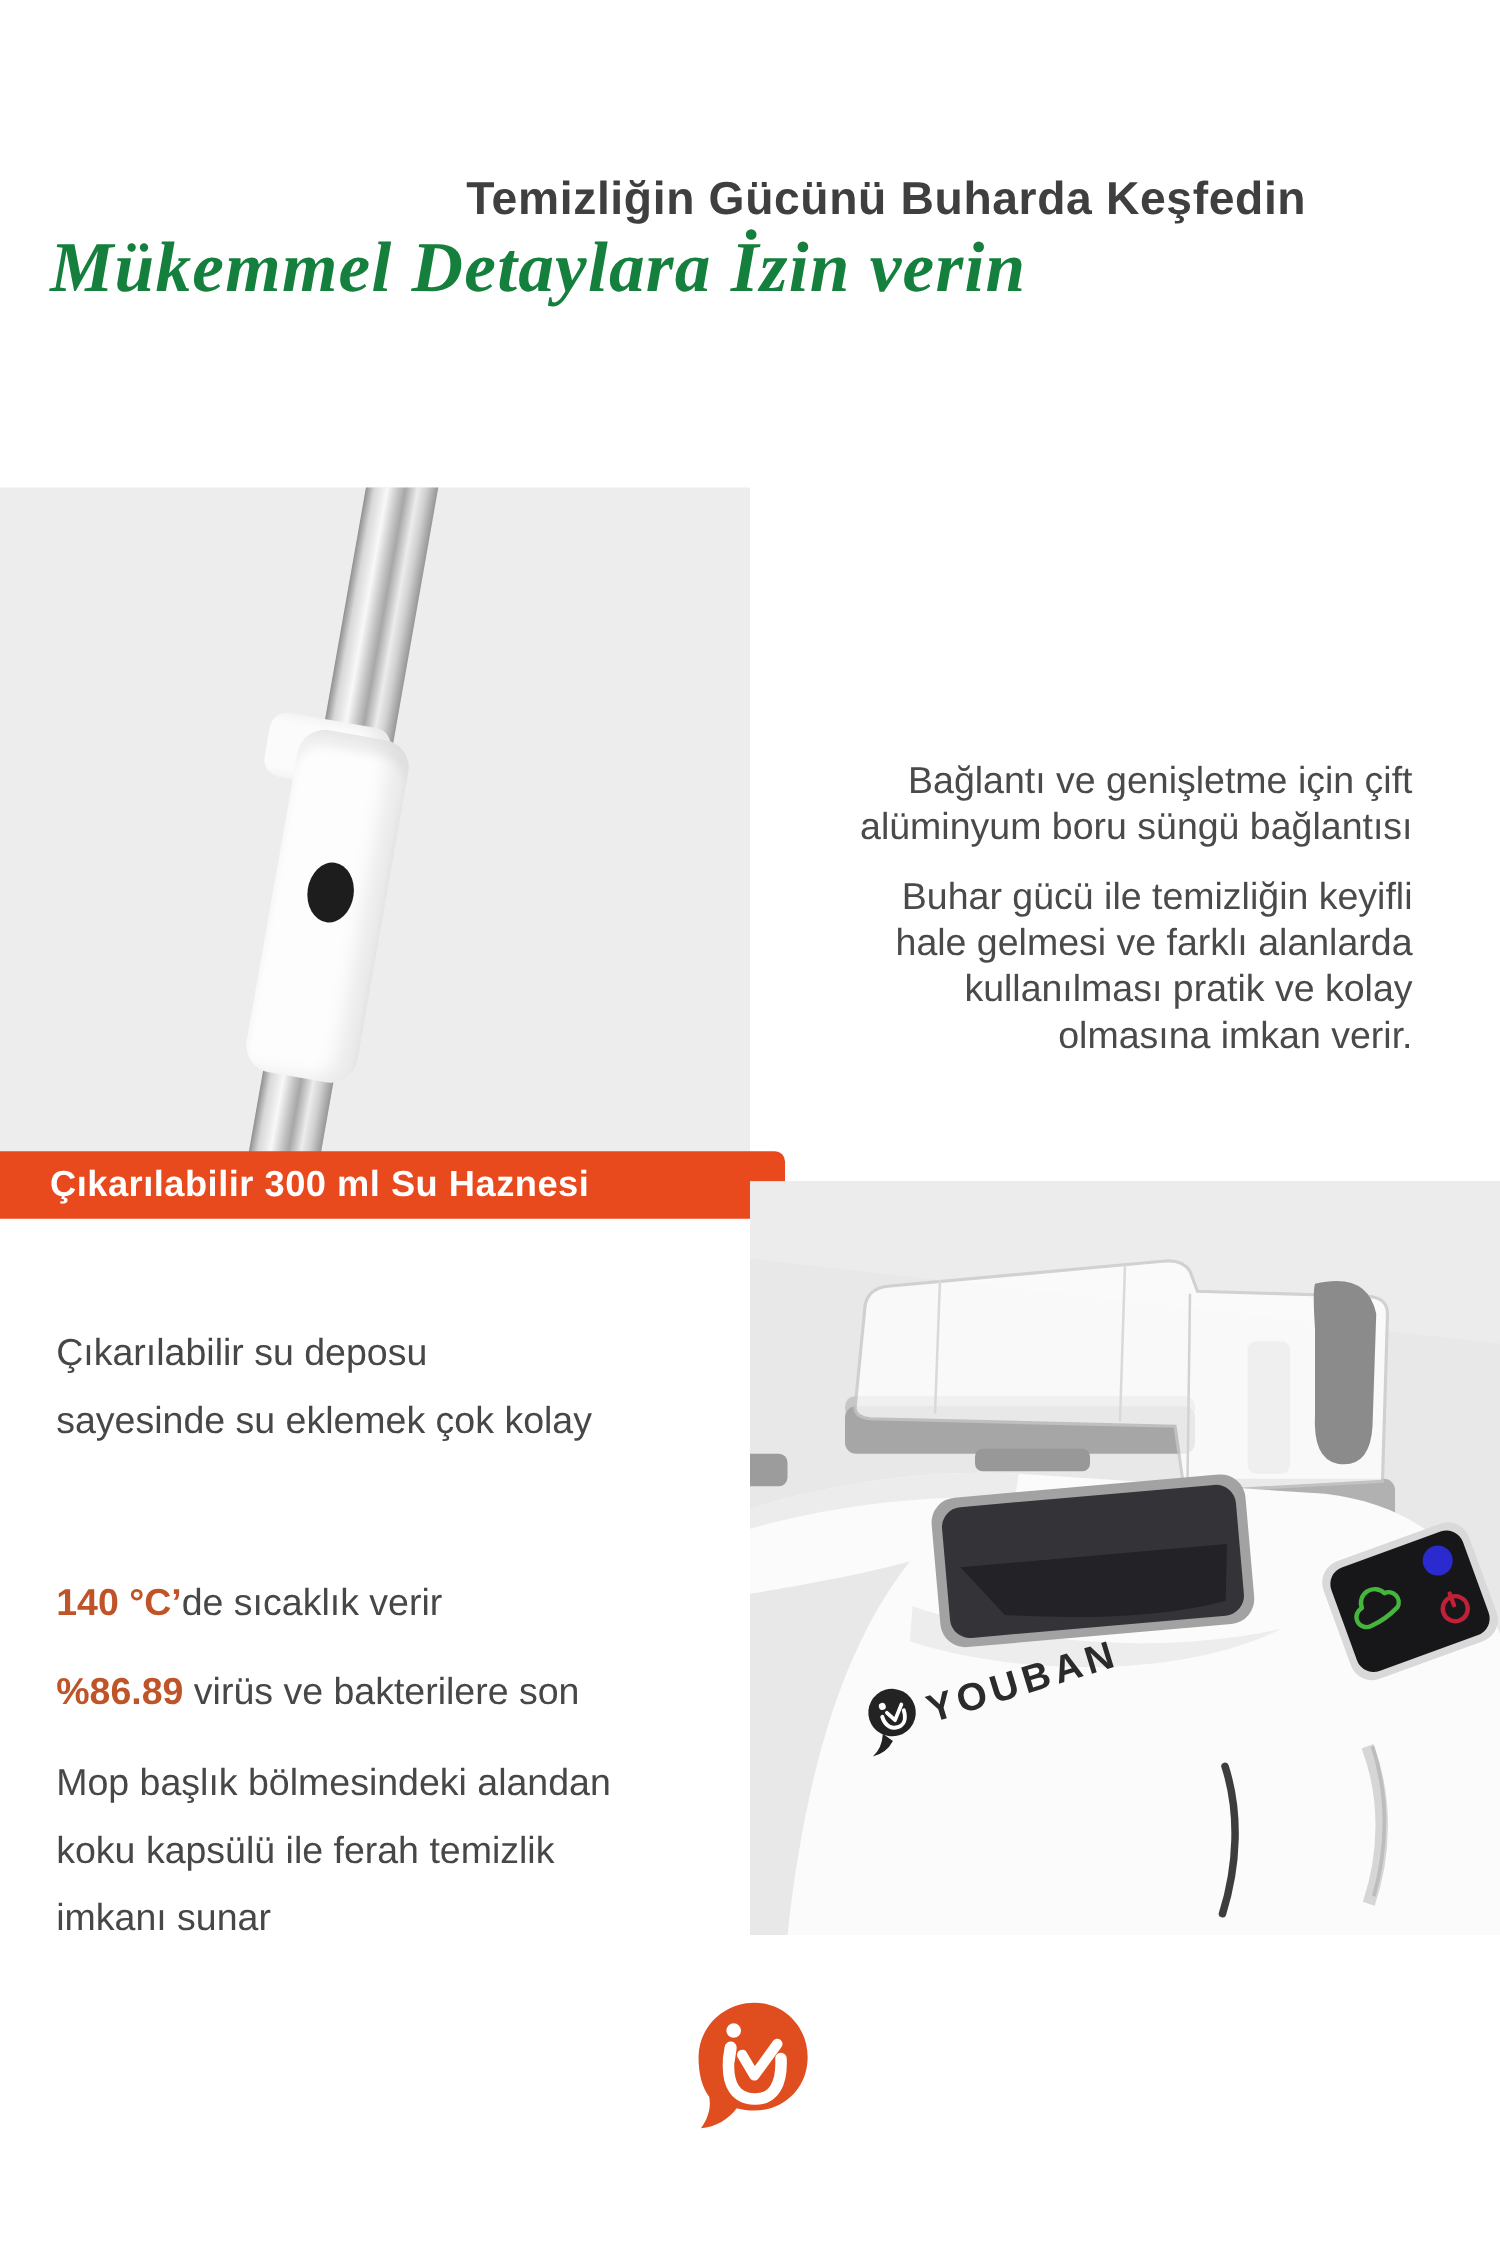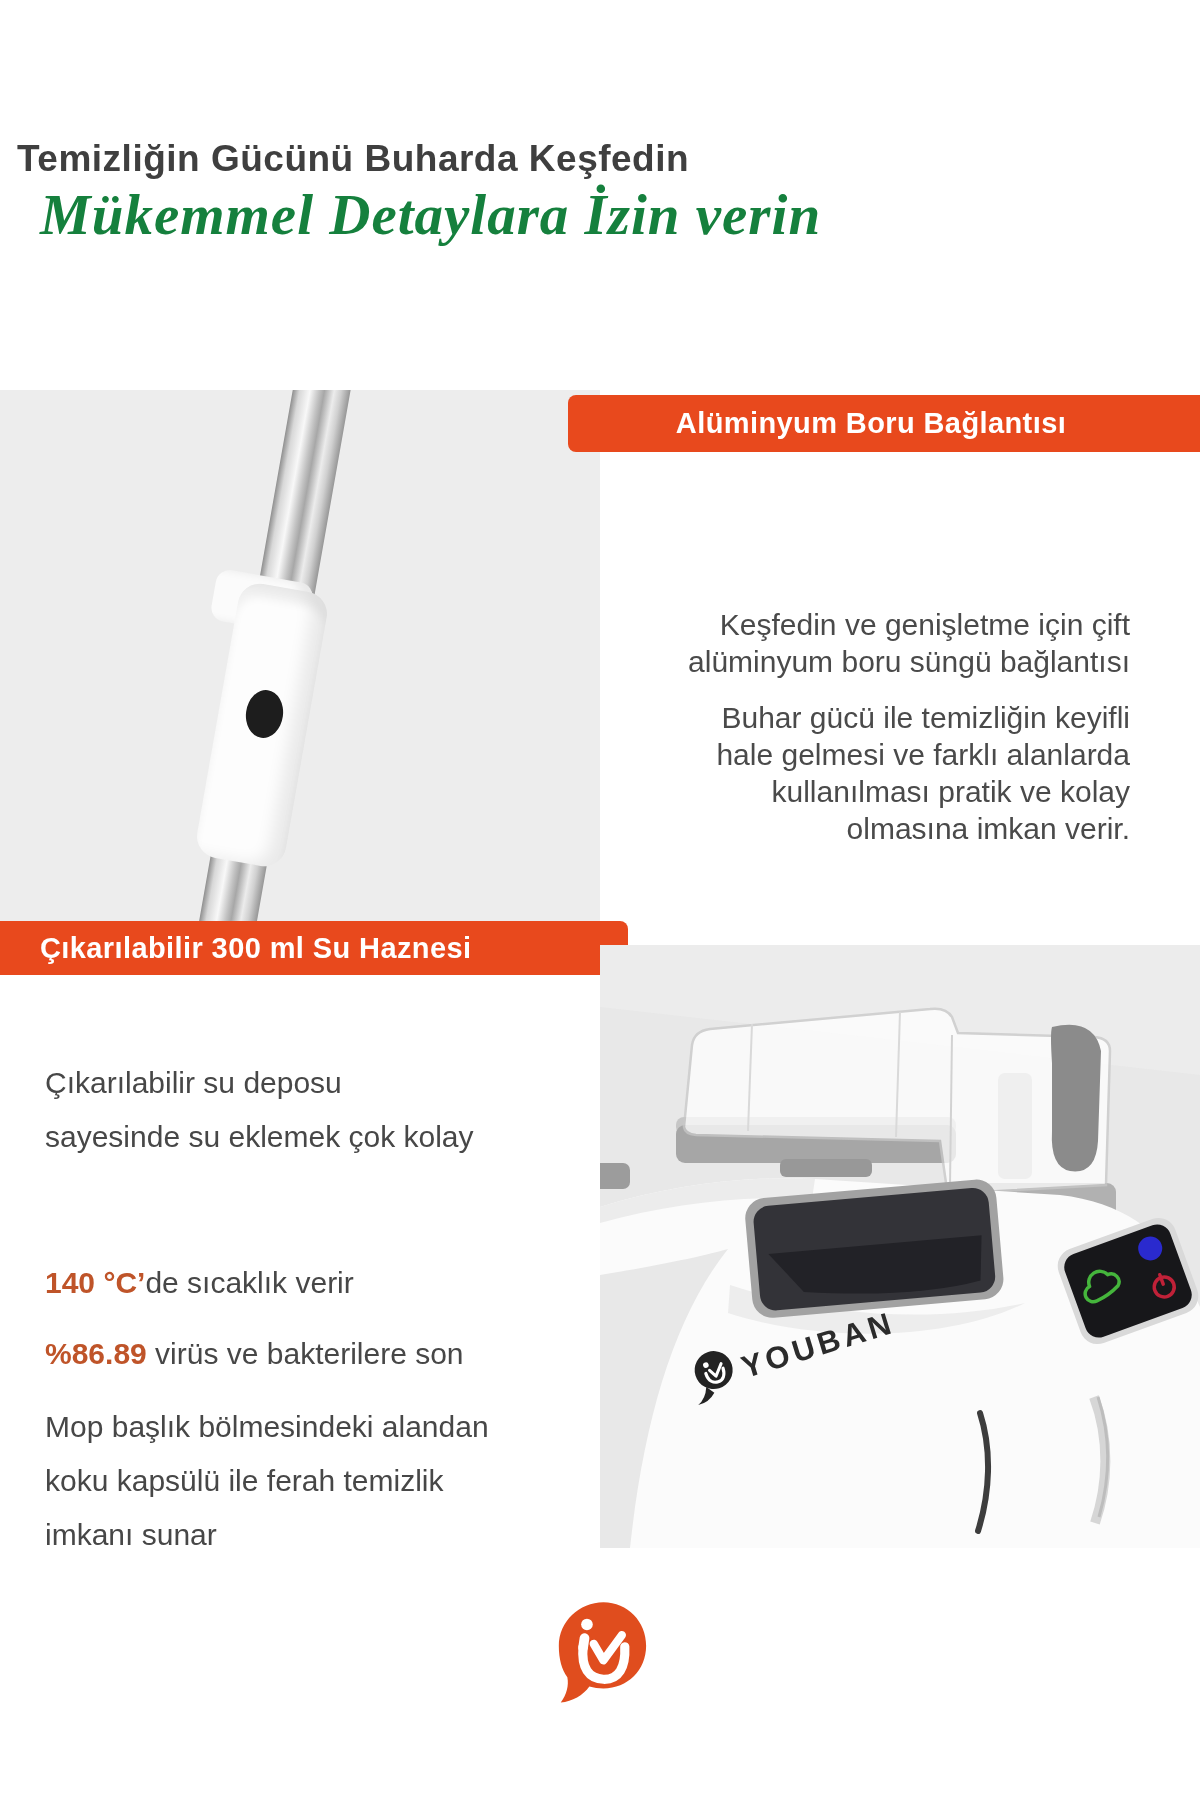--- a/index.html
+++ b/index.html
@@ -2,22 +2,22 @@
 <html><head>
 <meta charset="utf-8">
 <style>
   html,body{margin:0;padding:0;background:#ffffff;}
   .page{
     position:relative;width:1200px;height:1800px;background:#ffffff;overflow:hidden;
     font-family:"Liberation Sans",sans-serif;
   }
   
   .title{
-    position:absolute;top:138px;left:0;width:1045px;text-align:left;
-    font-size:37px;font-weight:700;color:#3f3f3f;letter-spacing:.5px;padding-left:17px;
+    position:absolute;top:138px;left:0;width:1045px;text-align:right;
+    font-size:37px;font-weight:700;color:#3f3f3f;letter-spacing:.5px;
   }
   .subtitle{
     position:absolute;top:182px;left:0;width:1045px;text-align:left;
     font-family:"Liberation Serif",serif;font-style:italic;font-weight:700;
     font-size:57px;color:#15803d;letter-spacing:1px;padding-left:40px;
   }
   
   .img-left{
     position:absolute;left:0;top:390px;width:600px;height:578px;
     background:#ededed;overflow:hidden;
@@ -93,29 +93,26 @@
   <div class="title">Temizliğin Gücünü Buharda Keşfedin</div>
   <div class="subtitle">Mükemmel Detaylara İzin verin</div>
 
   <div class="img-left">
     <div class="pole"></div>
     <div class="pole-sleeve"></div>
     <div class="pole-connector"></div>
     <div class="pole-button"></div>
   </div>
 
-  <div class="banner banner-pipe">
-    <span>Alüminyum Boru Bağlantısı</span>
-  </div>
   <div class="banner banner-tank">
     <span>Çıkarılabilir 300 ml Su Haznesi</span>
   </div>
 
   <div class="pipe-text">
-    <p>Keşfedin ve genişletme için çift
+    <p>Bağlantı ve genişletme için çift
 alüminyum boru süngü bağlantısı</p>
     <p>Buhar gücü ile temizliğin keyifli
 hale gelmesi ve farklı alanlarda
 kullanılması pratik ve kolay
 olmasına imkan verir.</p>
   </div>
 
   <p class="tank-par tp1">Çıkarılabilir su deposu
 sayesinde su eklemek çok kolay</p>
   <p class="tank-par tp-temp"><span class="hl">140 °C’</span><span>de sıcaklık verir</span></p>

